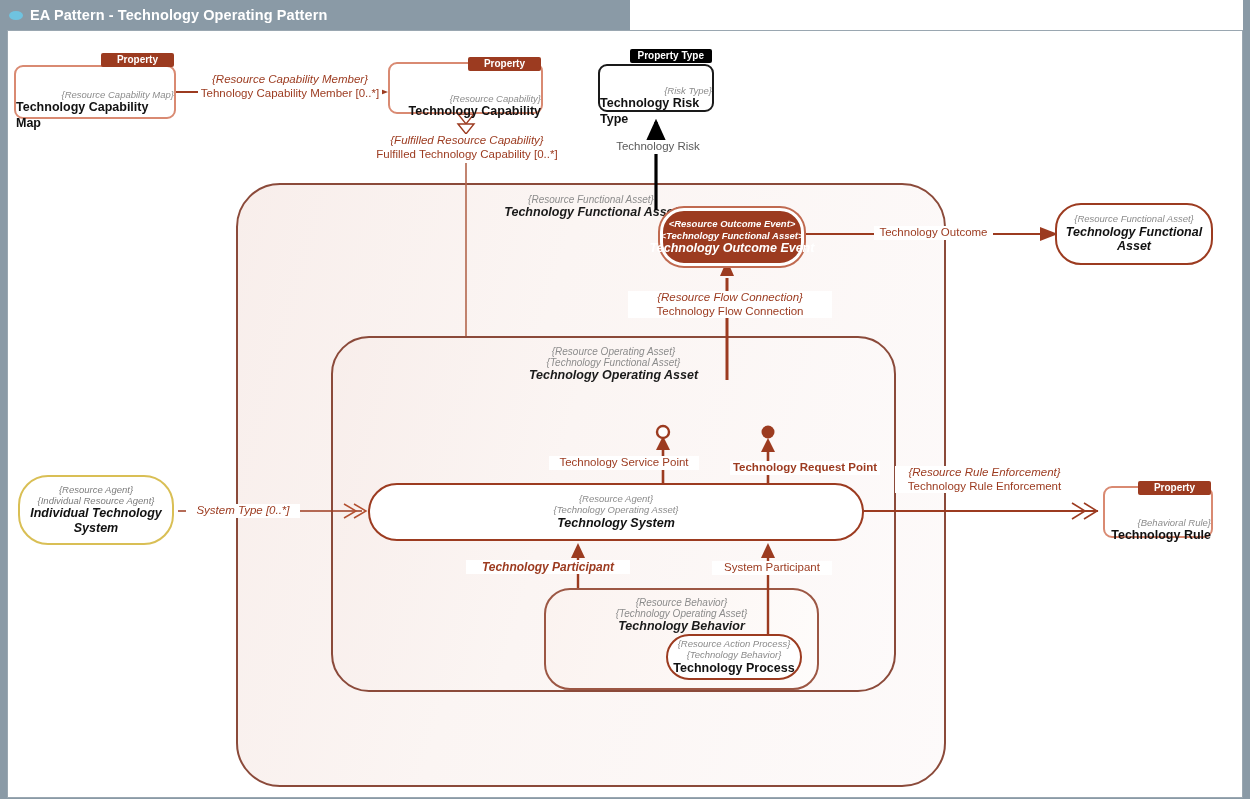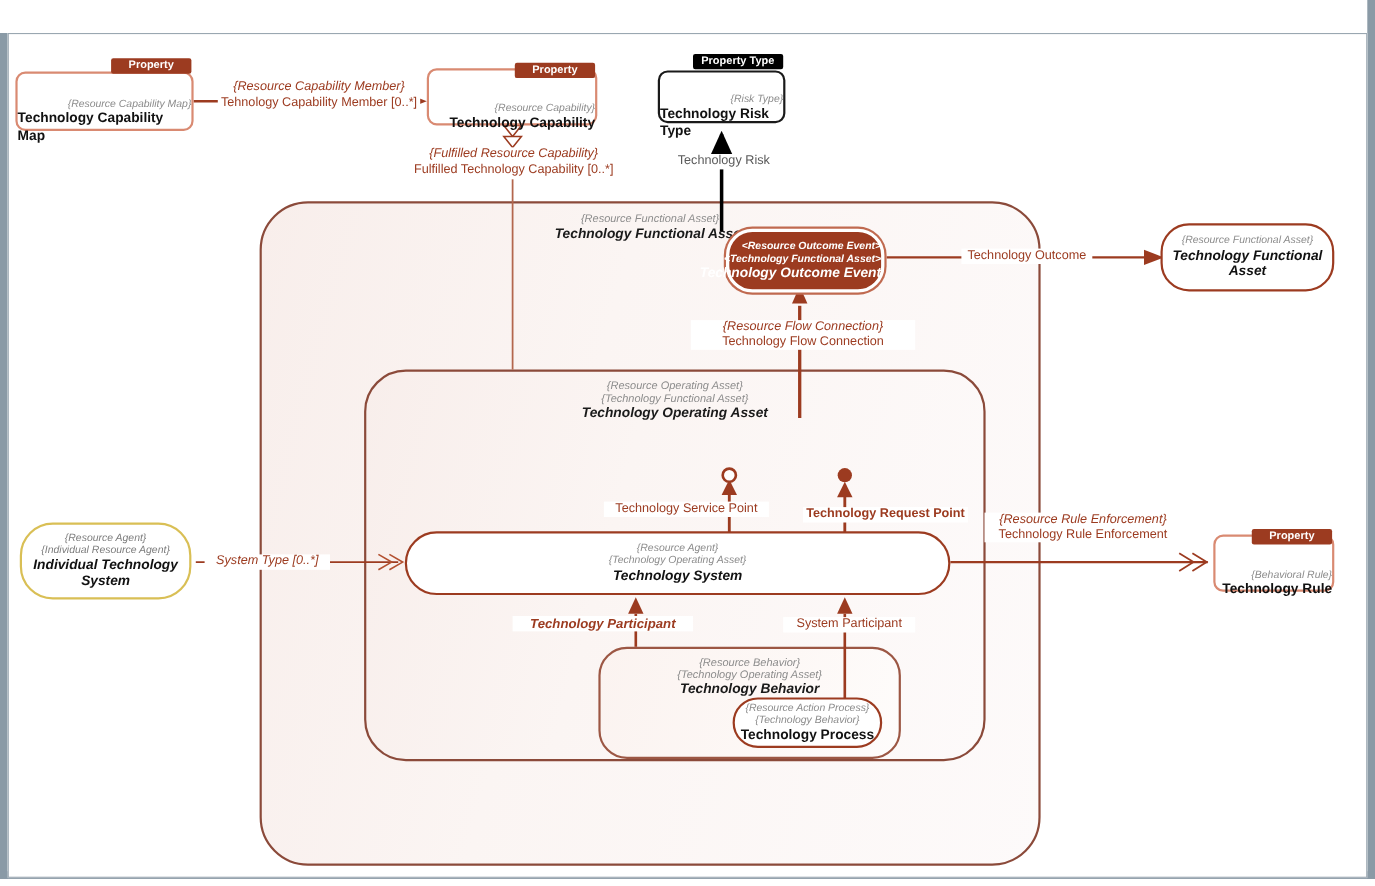--- a/index.html
+++ b/index.html
@@ -63,21 +63,21 @@
     text-align:center;line-height:1.15;
   }
   .rnode .st{font-size:9.5px;font-style:italic;color:#8c8c8c;}
   .rnode .nm{font-size:12.5px;font-weight:bold;font-style:italic;color:#111;}
   .rnode .nm.up{font-style:normal;}
 
   
   .fnode{
     border:3px solid #ffffff;border-radius:24px;background:#9c3b20;
     box-shadow:0 0 0 2px #c06a50;
-    display:flex;flex-direction:column;align-items:flex-end;justify-content:center;
+    display:flex;flex-direction:column;align-items:center;justify-content:center;
     text-align:center;line-height:1.18;overflow:visible;
   }
   .fnode .st{font-size:9.5px;font-style:italic;color:#ffffff;white-space:nowrap;font-weight:bold;}
   .fnode .nm{font-size:12.5px;font-weight:bold;font-style:italic;color:#ffffff;white-space:nowrap;}
 
   
   .propbox{
     border:2px solid #d98a72;border-radius:9px;background:#ffffff;
     display:flex;flex-direction:column;align-items:flex-end;justify-content:center;
   }
@@ -109,20 +109,28 @@
   .elabel.one{font-size:11.5px;color:#9c3b20;}
   .elabel.ital{font-size:11.5px;font-style:italic;color:#9c3b20;}
   .elabel.grey{font-size:11.5px;color:#5a5a5a;}
   .elabel.boldital{font-size:12px;font-style:italic;font-weight:bold;color:#9c3b20;}
 </style>
 </head>
 <body>
 
 <div id="root">
 
+  <div class="titlebar">
+    <div class="title-icon"></div>
+    <div class="title-text">
+      <span>EA Pattern</span>
+      <span>-</span>
+      <span>Technology Operating Pattern</span>
+    </div>
+  </div>
   <div class="frame-left"></div>
   <div class="frame-right"></div>
   <div class="frame-bottom"></div>
   <div class="canvasframe"></div>
 
   <div class="node pkgbox" style="left:236px;top:183px;width:710px;height:604px;">
     <div class="pkg-hdr" style="top:9px;">
       <span class="st">{Resource Functional Asset}</span>
       <span class="nm">Technology Functional Asset</span>
     </div>

